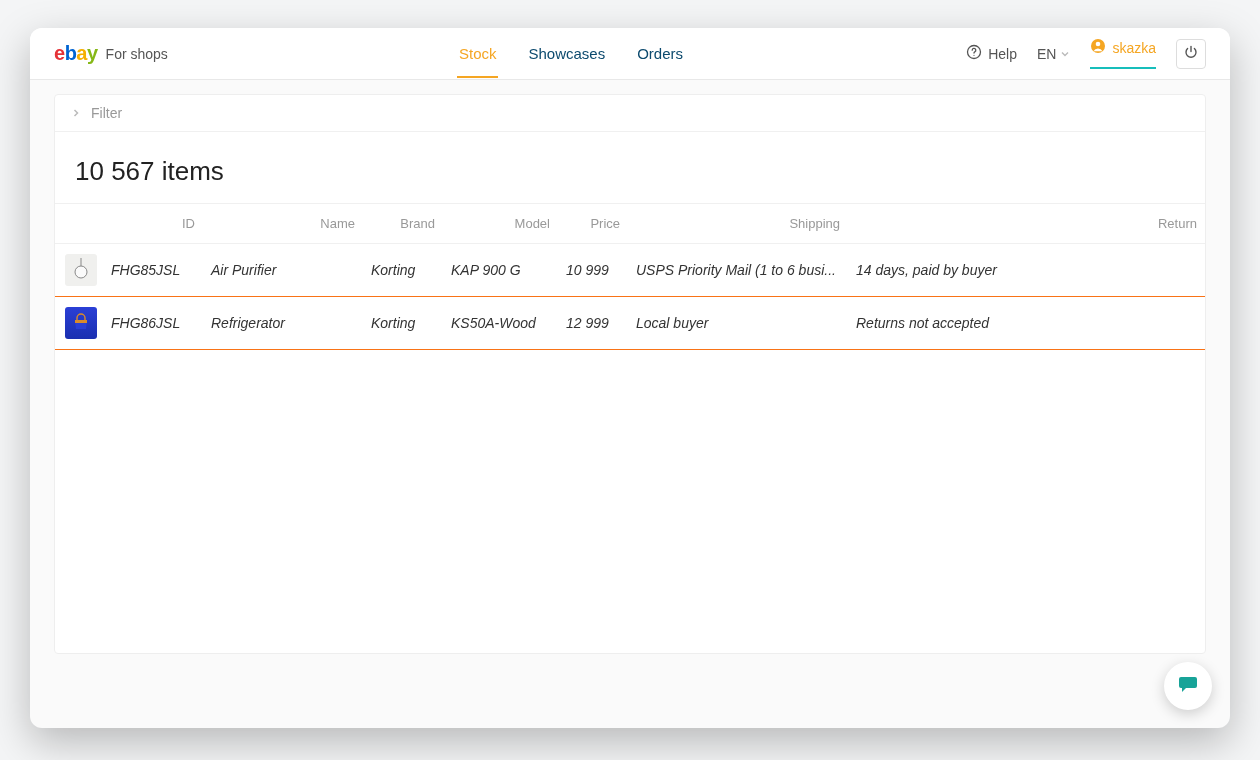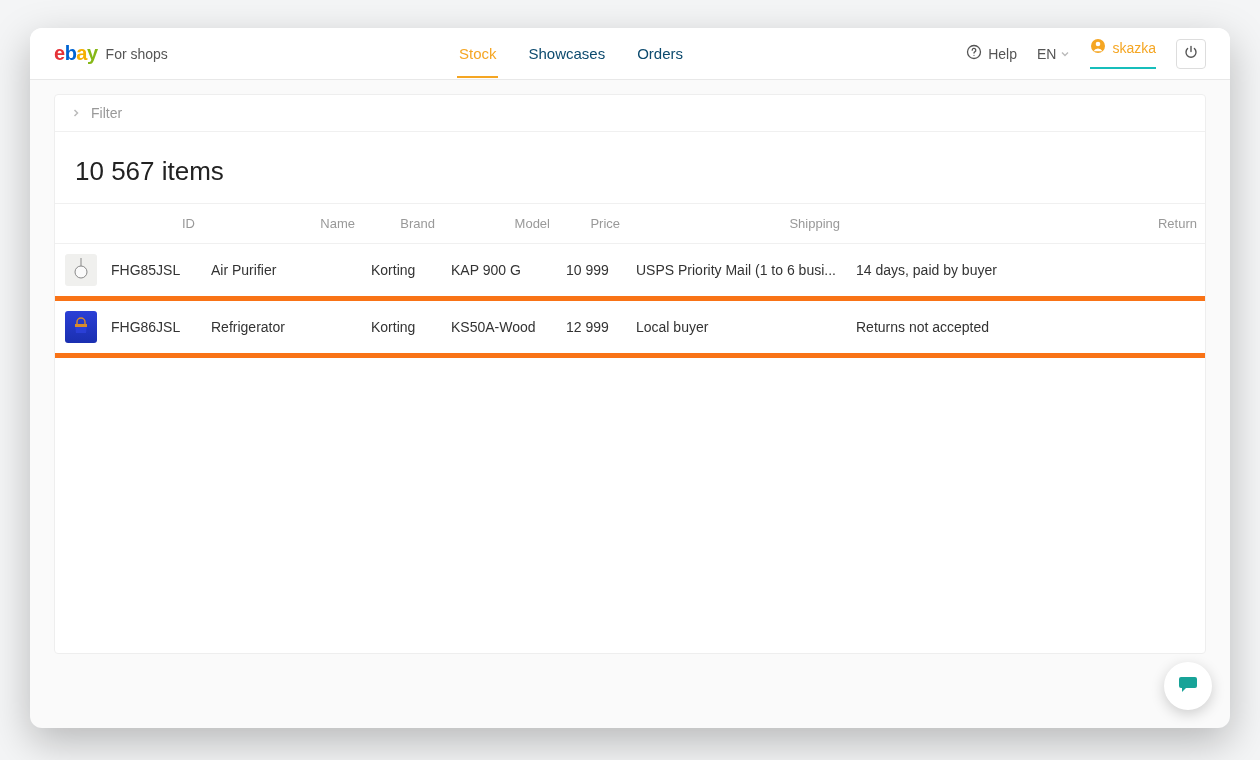--- a/index.html
+++ b/index.html
@@ -98,25 +98,26 @@
     color: #999;
     padding: 12px 8px;
     border-bottom: 1px solid #f0f0f0;
   }
   thead th:first-child { padding-left: 16px; }
 
   tbody td {
     font-size: 14px;
     color: #333;
     padding: 10px 8px;
-    border-bottom: 5px solid #f97316;
+    border-bottom: 1px solid #f97316;
     white-space: nowrap;
     overflow: hidden;
     text-overflow: ellipsis;
     vertical-align: middle;
+    font-style: italic;
   }
   tbody td:first-child { padding-left: 10px; }
 
   .thumb {
     width: 32px; height: 32px;
     border-radius: 3px;
     display: flex; align-items: center; justify-content: center;
     font-size: 16px;
   }
   .thumb.bulb { background: #f0f0ee; }

